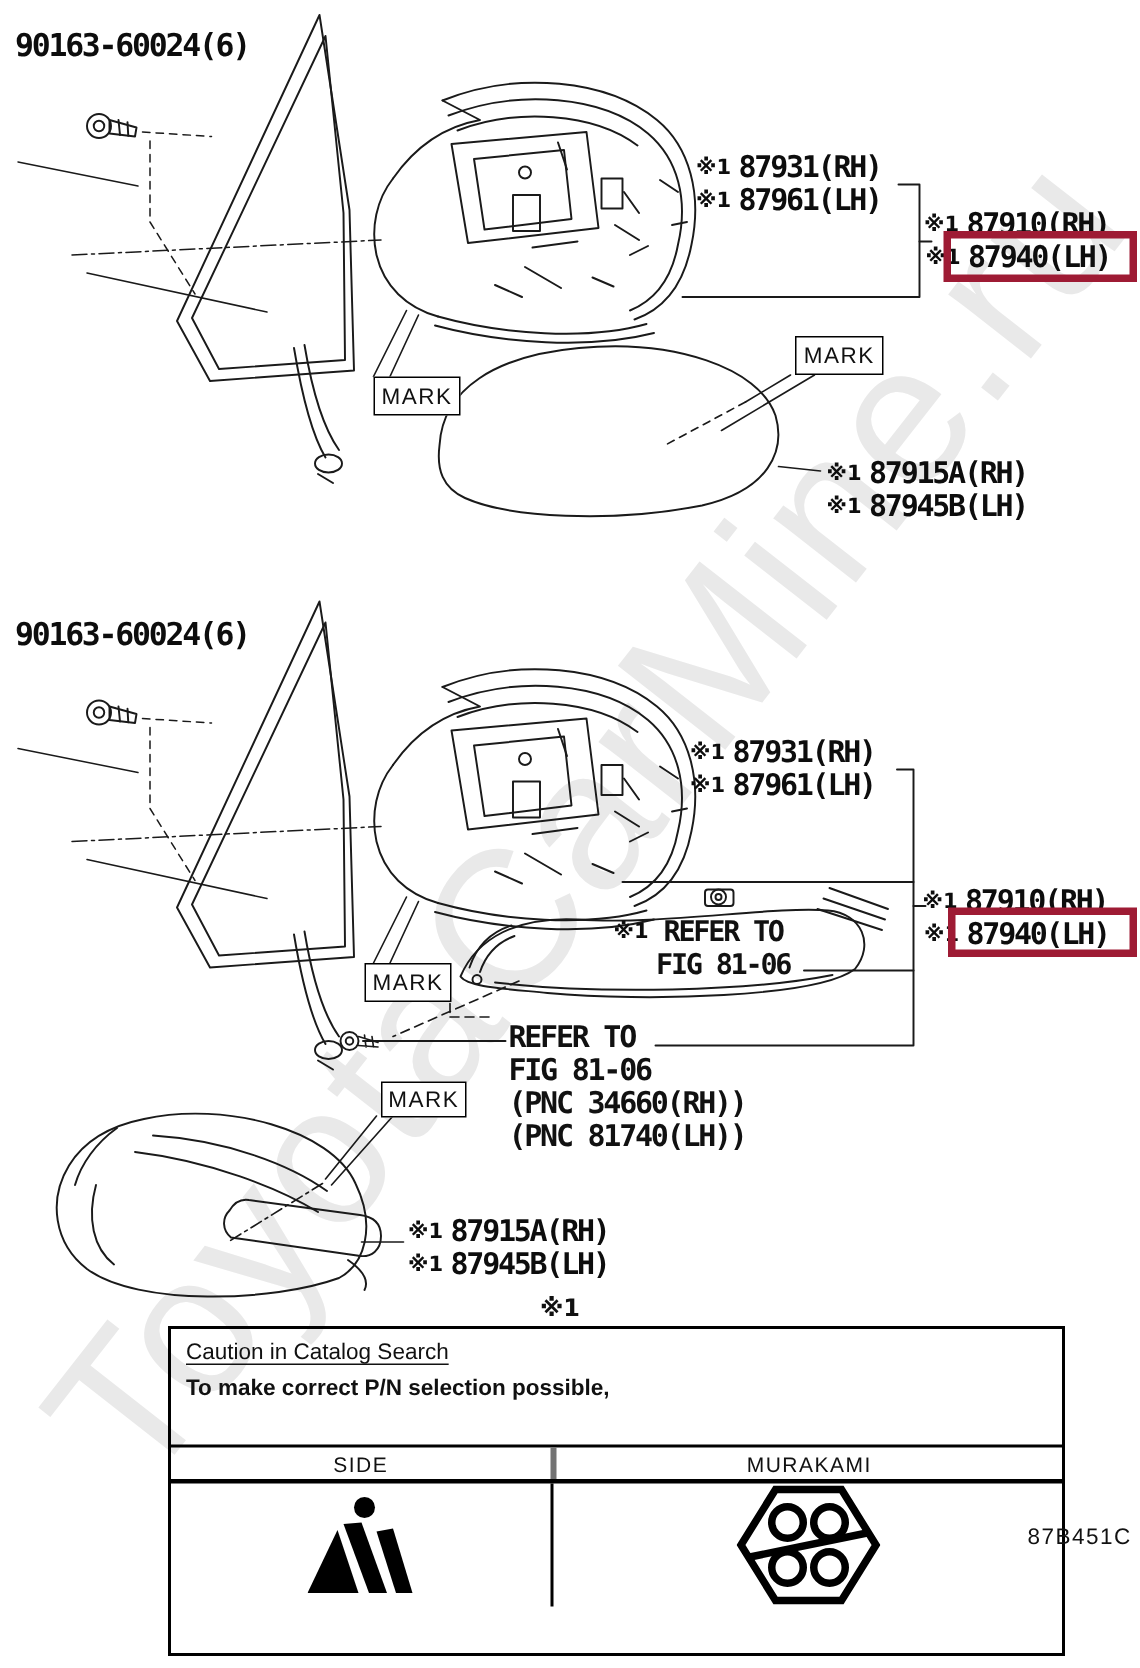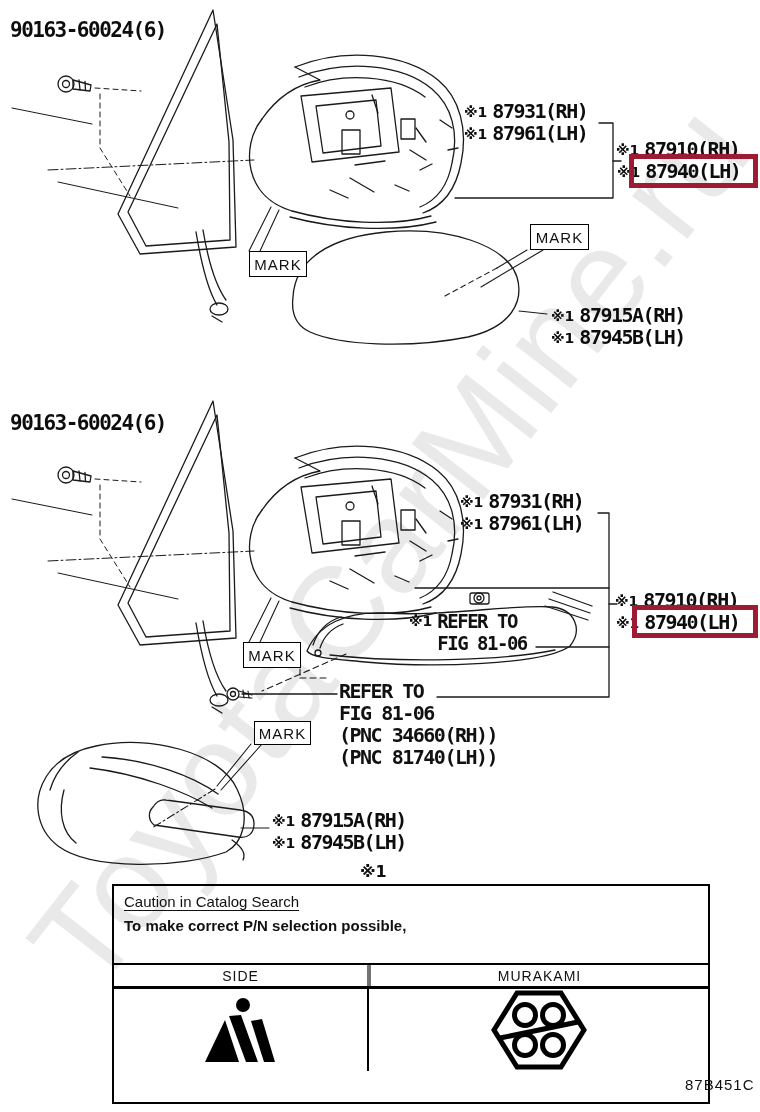--- a/index.html
+++ b/index.html
@@ -6,21 +6,21 @@
   #stage{position:relative;width:760px;height:1112px;background:#fff;overflow:hidden;
          font-family:"Liberation Sans",sans-serif;color:#111;}
   .abs{position:absolute;}
   .watermark{position:absolute;left:-310px;top:470px;width:1400px;text-align:center;
              font-size:132px;font-weight:400;color:#e9e9e9;white-space:nowrap;
              transform:rotate(-52deg);transform-origin:center;letter-spacing:2px;z-index:0;}
   svg.art{position:absolute;left:0;top:0;z-index:1;}
   .pn{font-family:"DejaVu Sans Mono","Liberation Mono",monospace;font-weight:bold;
       font-size:20px;letter-spacing:-1.5px;white-space:nowrap;color:#0d0d0d;line-height:1;}
   .pn-big{font-size:21px;}
-  .part-row{position:absolute;display:flex;align-items:flex-start;z-index:3;}
+  .part-row{position:absolute;display:flex;align-items:flex-start;z-index:3;text-align:center;}
   .sym{font-family:"DejaVu Sans","Liberation Sans",sans-serif;font-weight:bold;font-size:14px;
        line-height:1;padding-top:4px;margin-right:5px;white-space:nowrap;color:#0d0d0d;}
   .refer{font-family:"DejaVu Sans Mono","Liberation Mono",monospace;font-weight:bold;
          font-size:19px;letter-spacing:-1.5px;line-height:22px;white-space:nowrap;z-index:3;}
   .mark-box{position:absolute;border:1.5px solid #000;background:#fff;display:flex;
             align-items:center;justify-content:center;font-size:15px;letter-spacing:1px;
             z-index:3;color:#111;margin-left:16px;}
   .hl-box{position:absolute;border:5px solid #9e1b34;z-index:4;pointer-events:none;}
   .sec-header{position:absolute;font-size:13px;font-weight:bold;letter-spacing:0.3px;
               border-bottom:1.5px solid #000;padding:0 2px 2px 0;z-index:3;white-space:nowrap;}
@@ -36,21 +36,21 @@
   .ctable .cap .bline{line-height:21px;font-weight:bold;}
   .ctable .suprow{border-top:2px solid #000;display:flex;align-items:center;
                   justify-content:center;font-size:15px;letter-spacing:1px;}
   .ctable .namerow{border-top:2px solid #000;display:grid;grid-template-columns:253px 1fr;}
   .ctable .namerow div{display:flex;align-items:center;justify-content:center;
                        font-size:14px;letter-spacing:1px;}
   .ctable .namerow div+div{border-left:4px solid #737373;}
   .ctable .logorow{border-top:3px solid #000;display:grid;grid-template-columns:253px 1fr;}
   .ctable .logorow .cell{display:flex;align-items:center;justify-content:center;}
   .ctable .logorow .cell+.cell{border-left:2px solid #000;}
-  .fig-code{position:absolute;left:685px;top:1076px;font-size:15px;letter-spacing:1px;z-index:3;}
+  .fig-code{position:absolute;left:685px;top:1016px;font-size:15px;letter-spacing:1px;z-index:3;}
 </style>
 </head>
 <body>
 
 <div id="stage">
 
   <div class="watermark">ToyotaCarMine.ru</div>
 
   <svg class="art" width="760" height="1112" viewBox="0 0 760 1112" fill="none" stroke="#1a1a1a" stroke-width="1.3" stroke-linecap="round" stroke-linejoin="round">
     <defs>

